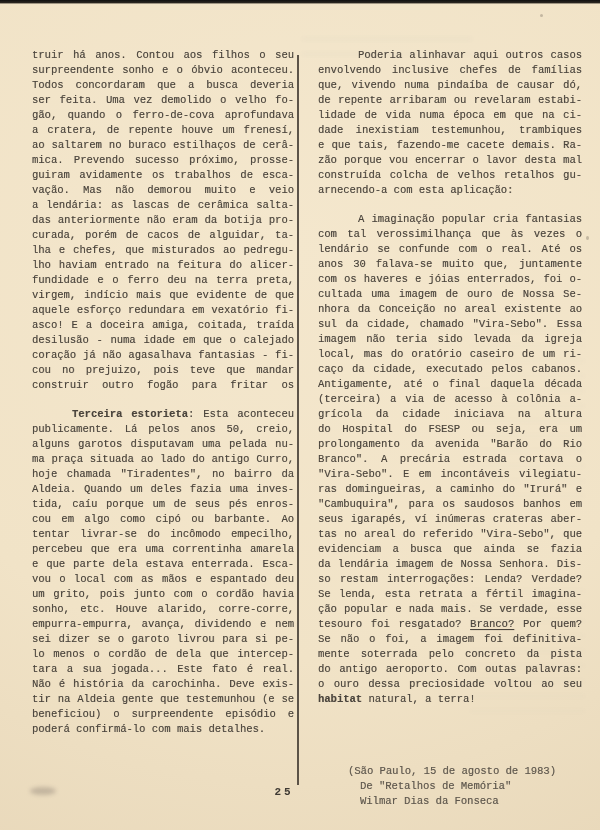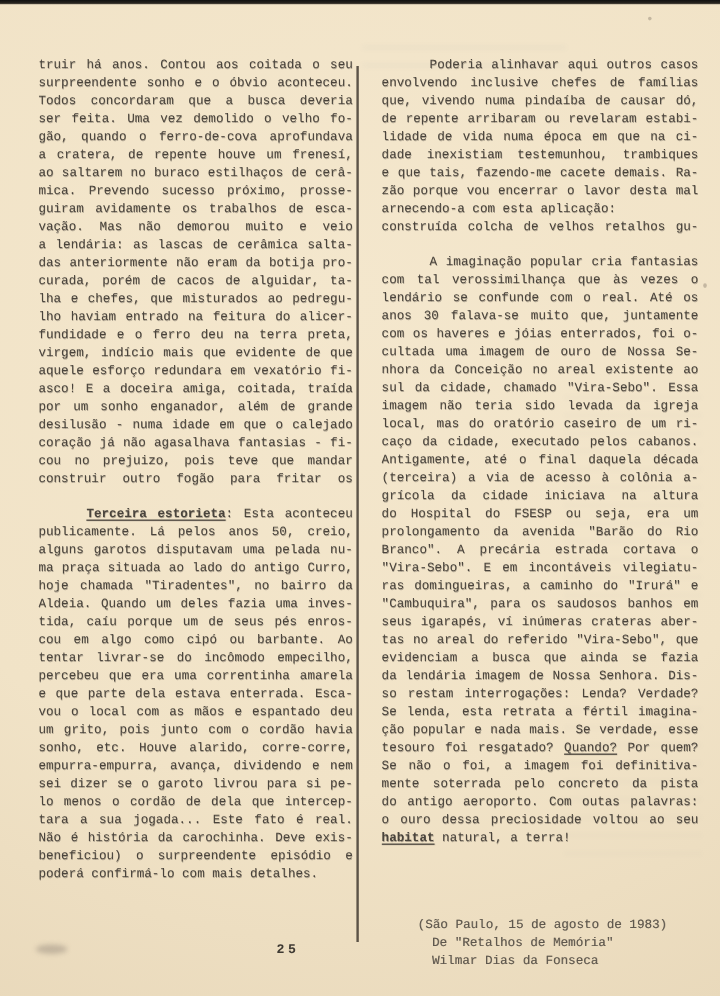--- a/index.html
+++ b/index.html
@@ -27,36 +27,36 @@
   .column.right{left:318px;width:264px;}
   .para + .para{margin-top:14px;}
   .line{
     text-align:justify;
     text-align-last:justify;
     height:15px;overflow:hidden;
   }
   .line.last{text-align-last:left;}
   .line.ind{text-indent:40px;}
   .u{text-decoration:underline;text-underline-offset:2px;}
-  .bu{text-decoration:underline;text-underline-offset:2px;font-weight:bold;}
+  .bu{text-underline-offset:2px;font-weight:bold;}
   .divider{
     position:absolute;left:297px;top:55px;height:730px;width:1.5px;
     background:rgba(55,48,40,0.8);
   }
   .signature{
     margin-top:57px;
     padding-left:30px;
     color:#5f584e;
   }
   .signature .line-sig{height:15px;}
   .signature .line-sig + .line-sig{margin-left:12px;}
   .page-number{
     position:absolute;left:0;top:786px;width:480px;
     text-align:center;
-    font-size:11px;font-weight:bold;letter-spacing:3px;color:#3f3a33;
+    font-size:11px;font-weight:bold;letter-spacing:3px;color:#3f3a33;padding-left:44px;
   }
   .ghost{
     position:absolute;
     background:repeating-linear-gradient(180deg, rgba(108,124,140,0.55) 0 2.5px, rgba(108,124,140,0) 2.5px 15px);
     filter:blur(2.2px);
     opacity:0.07;
     pointer-events:none;
   }
   .ghost.g1{left:302px;top:38px;width:170px;height:24px;opacity:0.12;}
   .ghost.g2{left:470px;top:330px;width:115px;height:170px;}
@@ -77,40 +77,39 @@
 
 <div class="ghost g1"></div>
 <div class="ghost g2"></div>
 <div class="ghost g3"></div>
 <div class="smudge"></div>
 <div class="speck s1"></div>
 <div class="speck s2"></div>
 
 <div class="column left">
     <div class="para">
-      <div class="line">truir há anos. Contou aos coitada o seu</div>
+      <div class="line">truir há anos. Contou aos filhos o seu</div>
       <div class="line">surpreendente sonho e o óbvio aconteceu.</div>
       <div class="line">Todos concordaram que a busca deveria</div>
       <div class="line">ser feita. Uma vez demolido o velho fo-</div>
       <div class="line">gão, quando o ferro-de-cova aprofundava</div>
       <div class="line">a cratera, de repente houve um frenesí,</div>
       <div class="line">ao saltarem no buraco estilhaços de cerâ-</div>
       <div class="line">mica. Prevendo sucesso próximo, prosse-</div>
       <div class="line">guiram avidamente os trabalhos de esca-</div>
       <div class="line">vação. Mas não demorou muito e veio</div>
       <div class="line">a lendária: as lascas de cerâmica salta-</div>
       <div class="line">das anteriormente não eram da botija pro-</div>
       <div class="line">curada, porém de cacos de alguidar, ta-</div>
       <div class="line">lha e chefes, que misturados ao pedregu-</div>
       <div class="line">lho haviam entrado na feitura do alicer-</div>
       <div class="line">fundidade e o ferro deu na terra preta,</div>
       <div class="line">virgem, indício mais que evidente de que</div>
       <div class="line">aquele esforço redundara em vexatório fi-</div>
       <div class="line">asco! E a doceira amiga, coitada, traída</div>
-      <div class="line">por um sonho enganador, além de grande</div>
       <div class="line">desilusão - numa idade em que o calejado</div>
       <div class="line">coração já não agasalhava fantasias - fi-</div>
       <div class="line">cou no prejuizo, pois teve que mandar</div>
       <div class="line">construir outro fogão para fritar os</div>
     </div>
     <div class="para">
       <div class="line ind"><span class="bu">Terceira estorieta</span>:  Esta aconteceu</div>
       <div class="line">publicamente. Lá pelos anos 50, creio,</div>
       <div class="line">alguns garotos disputavam uma pelada nu-</div>
       <div class="line">ma praça situada ao lado do antigo Curro,</div>
@@ -122,40 +121,41 @@
       <div class="line">percebeu que era uma correntinha amarela</div>
       <div class="line">e que parte dela estava enterrada. Esca-</div>
       <div class="line">vou o local com as mãos e espantado deu</div>
       <div class="line">um grito, pois junto com o cordão havia</div>
       <div class="line">sonho, etc. Houve alarido, corre-corre,</div>
       <div class="line">empurra-empurra, avança, dividendo e nem</div>
       <div class="line">sei dizer se o garoto livrou para si pe-</div>
       <div class="line">lo menos o cordão de dela que intercep-</div>
       <div class="line">tara a sua jogada... Este fato é real.</div>
       <div class="line">Não é história da carochinha. Deve exis-</div>
+      <div class="line">tir na Aldeia gente que testemunhou (e se</div>
       <div class="line">beneficiou) o surpreendente episódio e</div>
       <div class="line last">poderá confirmá-lo com mais detalhes.</div>
     </div>
   </div>
 
 <div class="divider"></div>
 
 <div class="column right">
   <div>
       <div class="para">
         <div class="line ind">Poderia alinhavar aqui outros casos</div>
         <div class="line">envolvendo inclusive chefes de famílias</div>
         <div class="line">que, vivendo numa pindaíba de causar dó,</div>
         <div class="line">de repente arribaram ou revelaram estabi-</div>
         <div class="line">lidade de vida numa época em que na ci-</div>
         <div class="line">dade inexistiam testemunhou, trambiques</div>
         <div class="line">e que tais, fazendo-me cacete demais. Ra-</div>
         <div class="line">zão porque vou encerrar o lavor desta mal</div>
+        <div class="line">construída colcha de velhos retalhos gu-</div>
         <div class="line last">arnecendo-a com esta aplicação:</div>
-        <div class="line">construída colcha de velhos retalhos gu-</div>
       </div>
       <div class="para">
         <div class="line ind">A imaginação popular cria fantasias</div>
         <div class="line">com tal verossimilhança que às vezes o</div>
         <div class="line">lendário se confunde com o real. Até os</div>
         <div class="line">anos 30 falava-se muito que, juntamente</div>
         <div class="line">com os haveres e jóias enterrados, foi o-</div>
         <div class="line">cultada uma imagem de ouro de Nossa Se-</div>
         <div class="line">nhora da Conceição no areal existente ao</div>
         <div class="line">sul da cidade, chamado "Vira-Sebo". Essa</div>
@@ -171,21 +171,21 @@
         <div class="line">"Vira-Sebo". E em incontáveis vilegiatu-</div>
         <div class="line">ras domingueiras, a caminho do "Irurá" e</div>
         <div class="line">"Cambuquira", para os saudosos banhos em</div>
         <div class="line">seus igarapés, ví inúmeras crateras aber-</div>
         <div class="line">tas no areal do referido "Vira-Sebo", que</div>
         <div class="line">evidenciam a busca que ainda se fazia</div>
         <div class="line">da lendária imagem de Nossa Senhora. Dis-</div>
         <div class="line">so restam interrogações: Lenda? Verdade?</div>
         <div class="line">Se lenda, esta retrata a fértil imagina-</div>
         <div class="line">ção popular e nada mais. Se verdade, esse</div>
-        <div class="line">tesouro foi resgatado? <span class="u">Quando?</span> Por quem?</div>
+        <div class="line">tesouro foi resgatado? <span class="u">Branco?</span> Por quem?</div>
         <div class="line">Se não o foi, a imagem foi definitiva-</div>
         <div class="line">mente soterrada pelo concreto da pista</div>
         <div class="line">do antigo aeroporto. Com outas palavras:</div>
         <div class="line">o ouro dessa preciosidade voltou ao seu</div>
         <div class="line last"><span class="bu">habitat</span> natural, a terra!</div>
       </div>
     </div>
   <div class="signature">
     <div class="line-sig">(São Paulo, 15 de agosto de 1983)</div>
     <div class="line-sig">De "Retalhos de Memória"</div>

